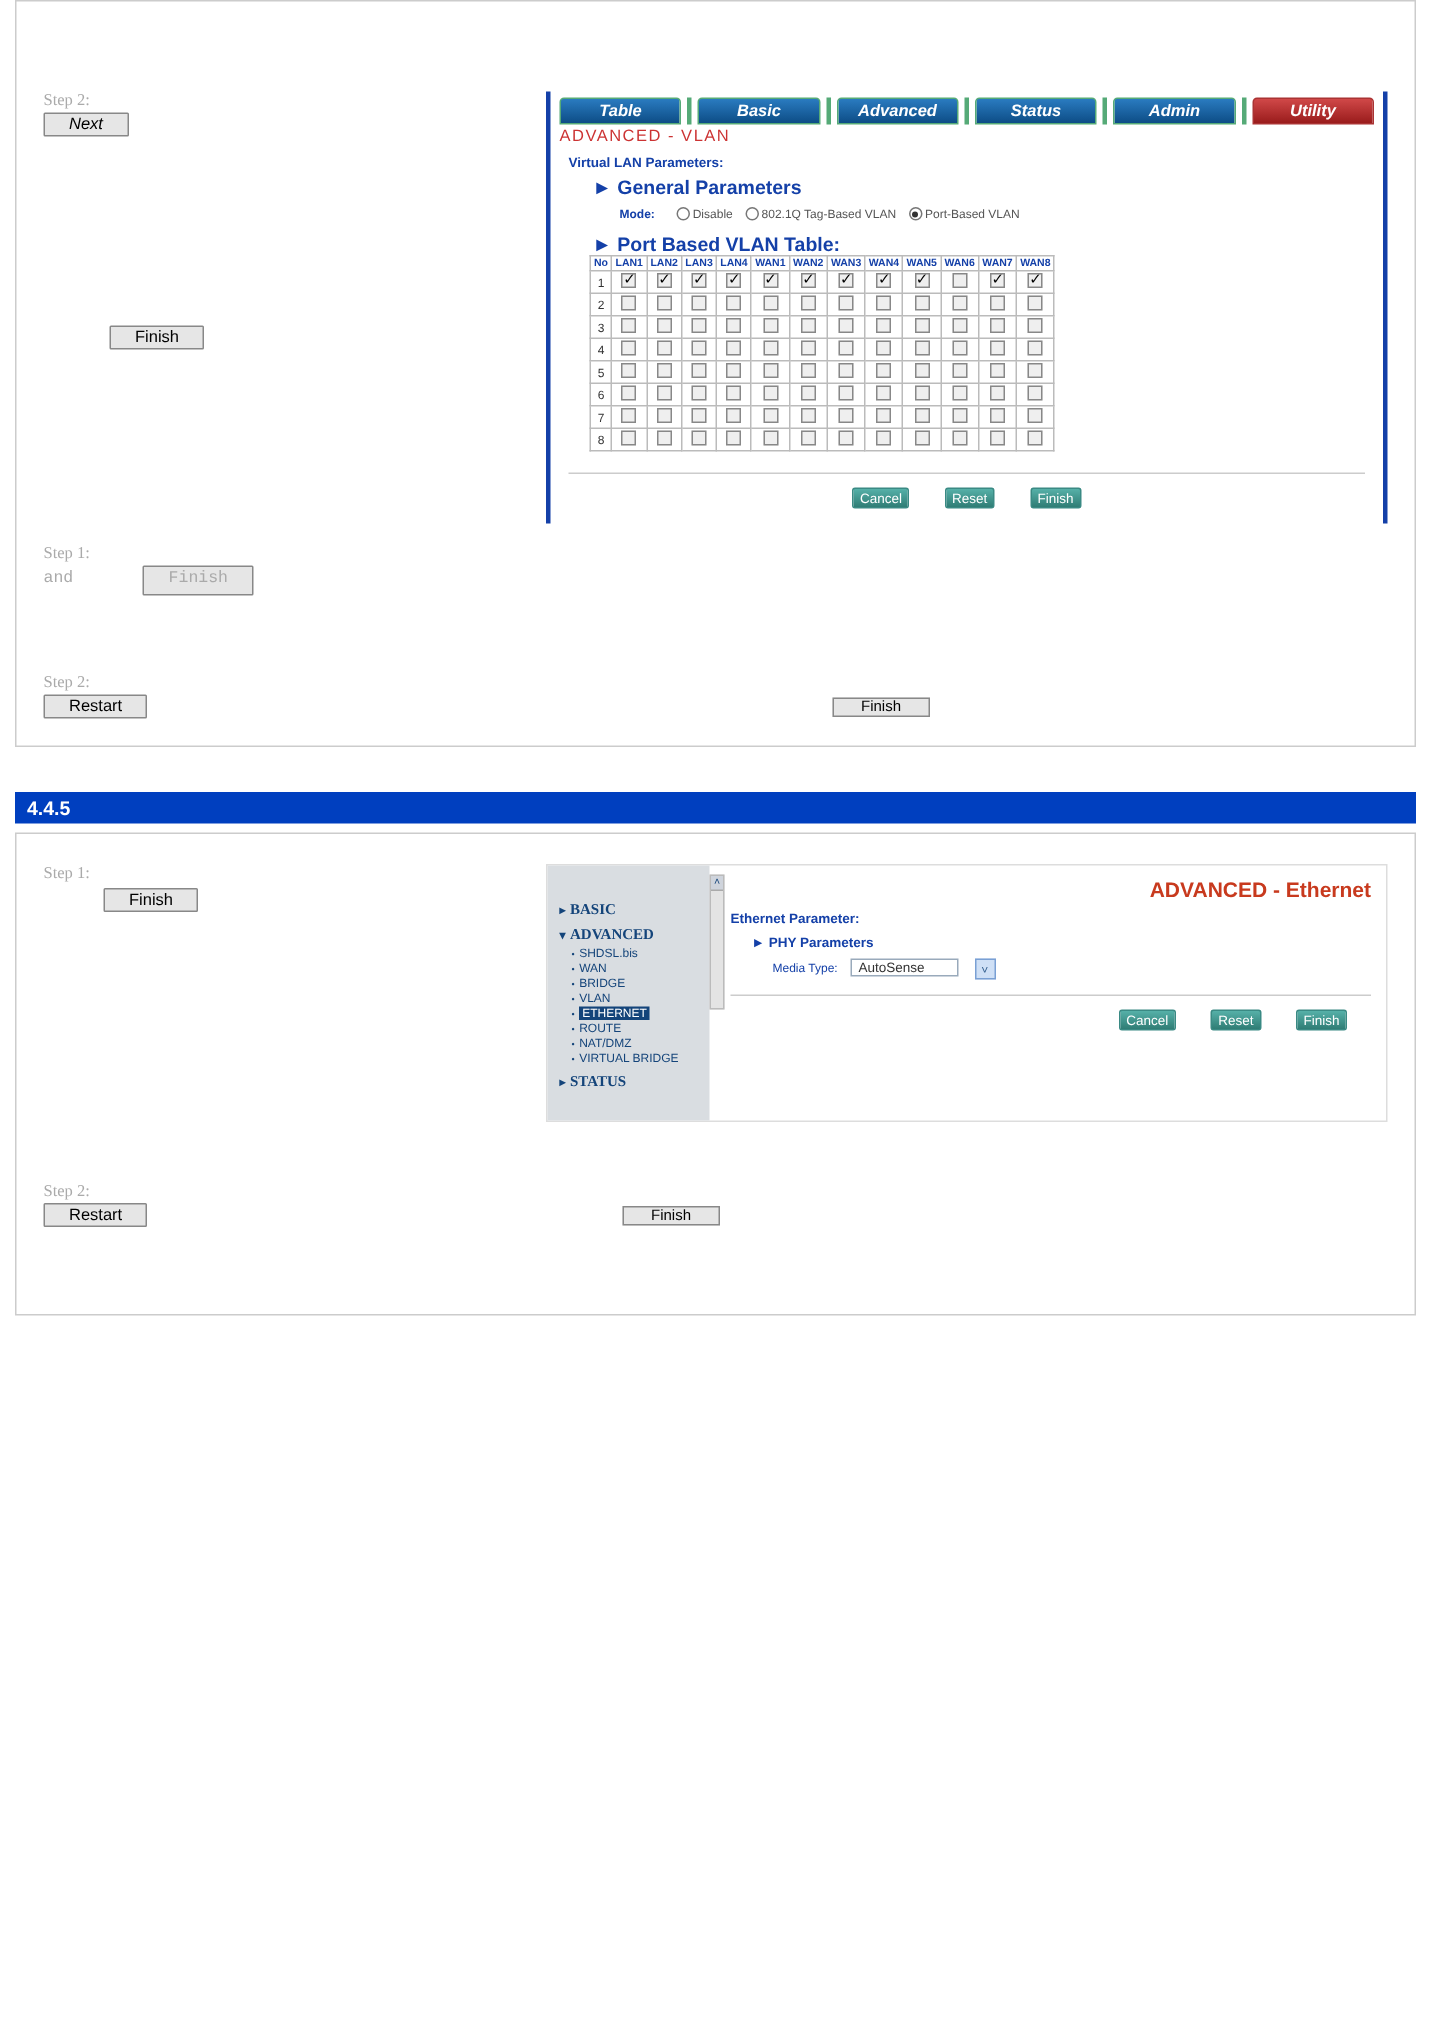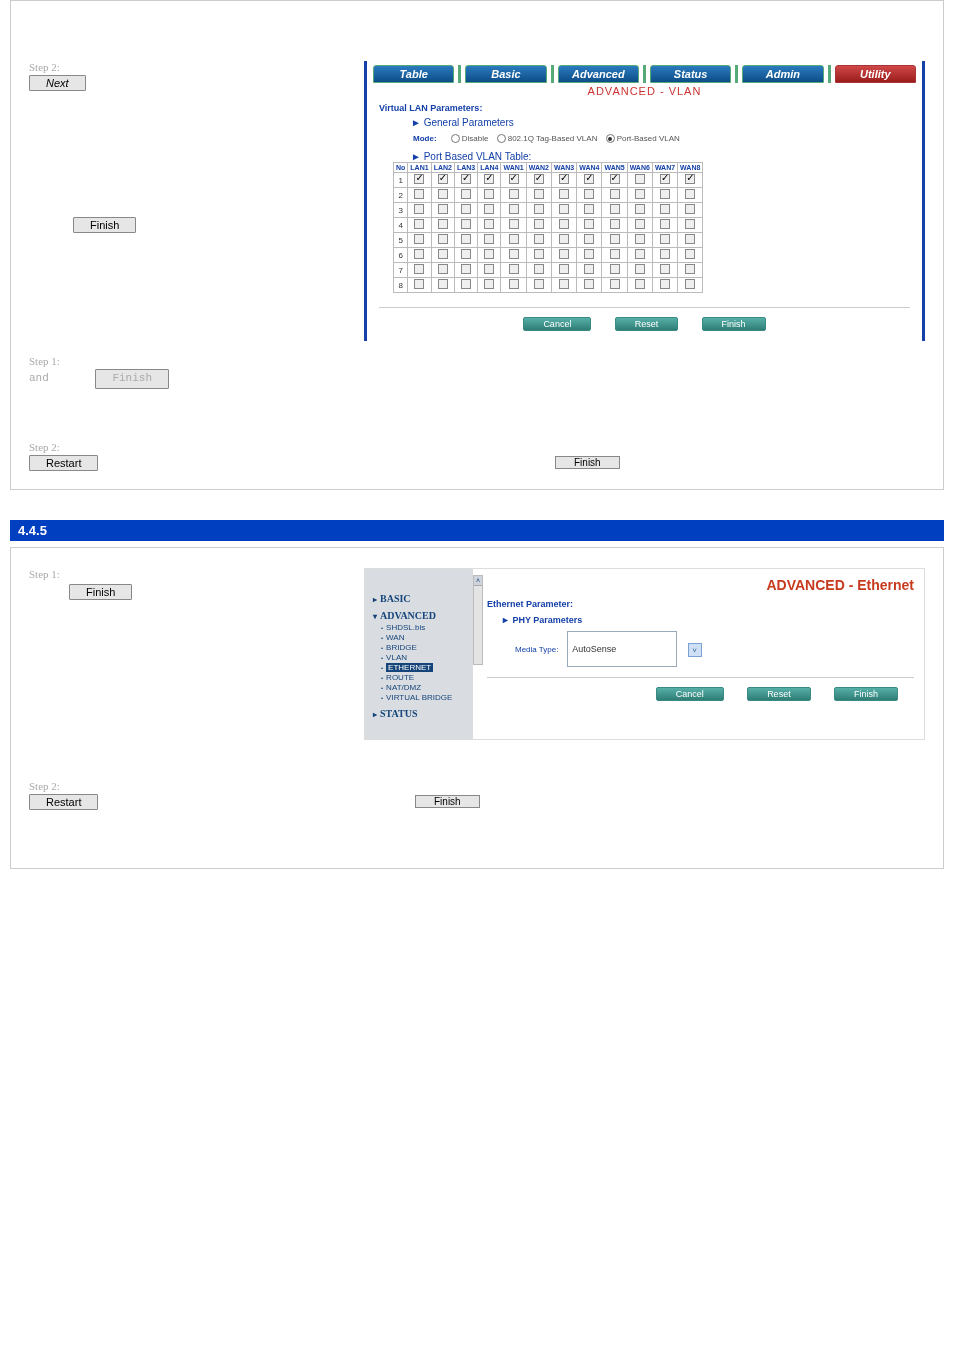--- a/index.html
+++ b/index.html
@@ -16,52 +16,52 @@
   .section-bar { background: #003fbf; color: #fff; padding: 3px 8px; font-weight: bold; margin: 30px 10px 0 10px; font-size:13px;}
 
   
   .shot1 { border-left:3px solid #1440a8; border-right:3px solid #1440a8; padding: 4px 6px 10px 6px; }
   .tabs { display: flex; gap: 4px; margin-bottom: 2px; }
   .tab { flex:1; text-align:center; padding:2px 0; border:1px solid #5a7; border-radius:3px 3px 0 0;
          color:#fff; font-weight:bold; font-size:11px; background:#1e6fa8;
          background: linear-gradient(#2a7bc0, #0d4d86); font-style: italic;}
   .tab.utility { background: linear-gradient(#d04848, #9a1c1c); border-color:#a33;}
   .tab-sep { width:3px; background:#5a7; }
-  .subhdr { text-align:center; color:#c33; font-size:11px; letter-spacing:1px; margin:2px 0 6px 0;}
+  .subhdr { text-align:left; color:#c33; font-size:11px; letter-spacing:1px; margin:2px 0 6px 0;}
   .blue-lbl { color:#1440a8; font-weight:bold; font-size:9px; margin:4px 0 4px 6px;}
-  .bullet-blue { color:#1440a8; font-weight:normal; font-size:10px; margin-left:38px; }
+  .bullet-blue { color:#1440a8; font-weight:bold; font-size:13px; margin-left:22px; }
   .mode-row { font-size:8px; color:#555; margin:6px 0 8px 40px; }
   .mode-row .lab{ color:#1440a8; font-weight:bold; font-size:8px; margin-right:6px;}
   .radio { display:inline-block; width:9px; height:9px; border:1px solid #777; border-radius:50%; margin:0 2px 0 6px; vertical-align:middle; background:#fff; position:relative;}
   .radio.on::after{ content:""; position:absolute; inset:1.5px; border-radius:50%; background:#333;}
   table.vlan { border-collapse: collapse; margin-left:20px; font-size:8px; color:#333;}
   table.vlan th, table.vlan td { border:1px solid #bbb; text-align:center; padding:1px 2px; background:#fff;}
   table.vlan th { color:#1440a8; font-weight:bold; font-size:7px;}
   .cb { display:inline-block; width:10px; height:10px; border:1px solid #888; background:#efefef; position:relative;}
   .cb.on::after{ content:"✓"; position:absolute; top:-3px; left:0; font-size:10px; color:#000;}
   .hr1 { border:none; border-top:1px solid #ccc; margin:14px 6px 8px 6px;}
   .btnbar1 { text-align:center; }
-  .btn-teal { display:inline-block; border:1px solid #3a8a84; background:linear-gradient(#56b0a8,#2f7d75); color:#fff; font-size:9px; padding:1px 19px; margin:0 10px; border-radius:2px;}
+  .btn-teal { display:inline-block; border:1px solid #3a8a84; background:linear-gradient(#56b0a8,#2f7d75); color:#fff; font-size:9px; padding:1px 4px; margin:0 10px; border-radius:2px;}
 
   
   .shot2 { display:flex; border:1px solid #ddd;}
   .nav { width:108px; background:#d9dde1; padding:18px 8px 18px 8px; font-size:9px; color:#14447a; position:relative;}
   .nav .hd { font-weight:bold; font-size:10px; margin:6px 0 2px 0;font-family:Liberation Serif, serif;}
   .nav .hd .tri { font-size:8px; margin-right:3px;}
   .nav ul { list-style:none; margin:0 0 6px 8px;}
   .nav ul li { font-size:8px; color:#14447a; margin:1px 0;}
   .nav ul li .dot{ font-size:6px; margin-right:3px;}
   .scroll-stub { position:absolute; right:-10px; top:6px; width:10px; height:90px; background:#e4e4e4; border:1px solid #bbb;}
   .scroll-stub .up{ width:100%; height:10px; background:#cfd4dc; border-bottom:1px solid #aaa; font-size:7px; text-align:center; line-height:9px;}
   .ethpane { flex:1; padding:8px 10px 10px 14px; }
   .eth-title { text-align:right; color:#c83a1e; font-weight:bold; font-size:14px; margin-bottom:6px;}
   .eth-blue { color:#1440a8; font-weight:bold; font-size:9px; }
   .eth-sub { margin-left:14px; margin-top:6px;}
   .eth-row { margin:6px 0 10px 28px; font-size:8px; color:#1440a8;}
-  .sel-box { display:inline-block; border:1px solid #9ab; background:#fff; padding:12px 4px; font-size:9px; color:#333; width:110px;}
+  .sel-box { display:inline-block; border:1px solid #9ab; background:#fff; padding:0 4px; font-size:9px; color:#333; width:72px;}
   .dd { display:inline-block; width:14px; height:14px; border:1px solid #7aa0d4; background:#cfe0f6; margin-left:8px; vertical-align:middle; font-size:8px; color:#35608f; text-align:center; line-height:13px;}
   .hr2 { border:none; border-top:1px solid #ccc; margin:6px 0 8px 0;}
   .btnbar2 { text-align:right; padding-right:6px;}
 </style>
 </head>
 <body>
 
 <div class="page">
   <div class="doc-wrap">
     <div class="row">

